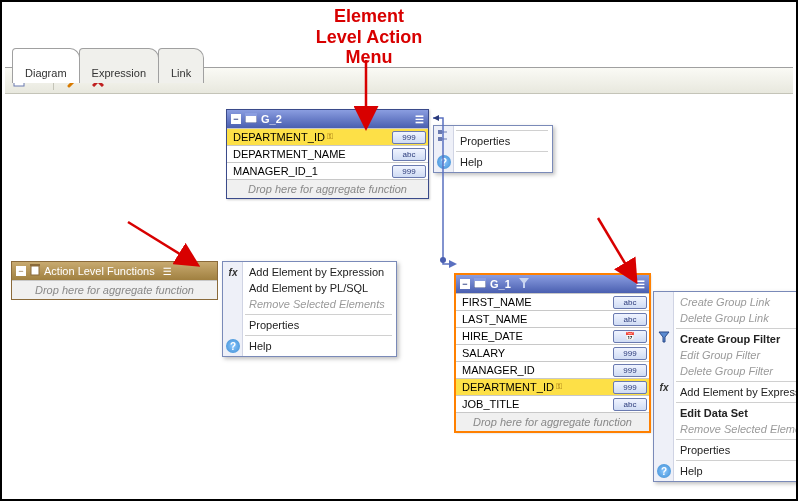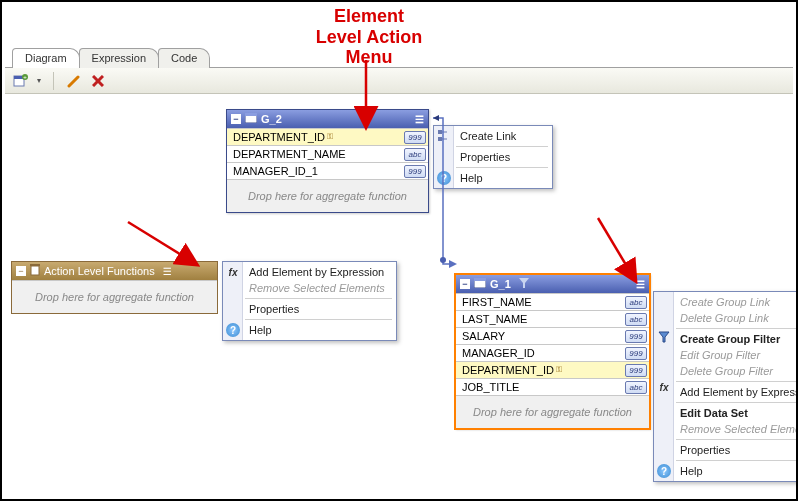--- a/index.html
+++ b/index.html
@@ -17,21 +17,21 @@
   
   .tab-strip {
     position: absolute;
     top: 46px;
     left: 10px;
     display: flex;
     gap: 0;
     z-index: 2;
   }
   .tab {
-    padding: 3px 12px 4px 12px;
+    padding: 18px 12px 4px 12px;
     background: #f0f0ec;
     border: 1px solid #a0a0a0;
     border-bottom: none;
     border-radius: 4px 10px 0 0;
     margin-right: -1px;
     color: #333;
     cursor: pointer;
   }
   .tab.active {
     background: #fff;
@@ -105,38 +105,37 @@
     width: 10px; height: 10px; display:inline-flex; align-items:center; justify-content:center;
     background: #fff; color: #3a4a8a; font-size: 9px; line-height: 1;
   }
   .row {
     display: flex; align-items: center;
     height: 17px;
     border-top: 1px solid #c8c8c8;
     padding: 0 2px 0 6px;
     background: #fff;
   }
-  .row.alt { background: #fef9c3; }
+  .row.alt { background: #fde047; }
   .row .key-badge {
     display:inline-block; font-size:8px;
     color:#8a5a00; margin-left:2px; vertical-align:super;
   }
   .row .sp { flex: 1; }
   .type-badge {
-    width: 22px; height: 13px;
+    width: 34px; height: 13px;
     border: 1px solid #6a7ab0;
     background: linear-gradient(#f0f4ff,#d0dcf4);
     color: #2a3a7a;
     font-size: 8px;
     display:inline-flex; align-items:center; justify-content:center;
     border-radius: 2px;
-    font-style: italic;
   }
   .agg-drop {
-    height: 33px;
+    height: 19px;
     border-top: 1px solid #c8c8c8;
     background: #f0f0f0;
     color: #888;
     font-style: italic;
     display:flex; align-items:center; justify-content:center;
   }
   
   .global-panel {
     position: absolute;
     border: 1px solid #8a6a3a;
@@ -210,21 +209,21 @@
 
 <div class="callout" style="top:4px; left:307px; width:120px;">Element<br>Level Action<br>Menu</div>
 
 <div class="callout" style="top:185px; left:64px; width:110px;">Global Level<br>Action Menu</div>
 
 <div class="callout" style="top:180px; left:544px; width:120px;">Group Level<br>Action Menu</div>
 
 <div class="tab-strip">
   <div class="tab active">Diagram</div>
   <div class="tab">Expression</div>
-  <div class="tab">Code</div>
+  <div class="tab">Link</div>
 </div>
 <div class="tab-underline"></div>
 
 <div class="toolbar">
   <span class="tool-icon">
     <svg width="16" height="16">
         <rect x="1" y="3" width="10" height="10" fill="#fff" stroke="#6a7ab0"></rect>
         <rect x="1" y="3" width="10" height="3" fill="#4a5fb0"></rect>
         <circle cx="12" cy="4" r="3" fill="#5a9a3a"></circle>
         <text x="12" y="6" font-size="6" fill="#fff" text-anchor="middle">+</text>
@@ -282,21 +281,20 @@
   <div class="menu" style="top:31px; left:428px; width:88px; padding-top:2px;">
     <div class="iconcol"></div>
     <div class="row-icon" style="top:3px;">
       <svg width="12" height="12">
           <rect x="0" y="0" width="4" height="4" fill="#6a7ab0"></rect>
           <rect x="0" y="7" width="4" height="4" fill="#6a7ab0"></rect>
           <line x1="4" y1="2" x2="9" y2="2" stroke="#6a7ab0"></line>
           <line x1="4" y1="9" x2="9" y2="9" stroke="#6a7ab0"></line>
         </svg>
     </div>
-    <div class="menu-item">Create Link</div>
     <div class="menu-sep"></div>
     <div class="menu-item">Properties</div>
     <div class="menu-sep"></div>
     <div class="menu-item">Help</div>
     <div class="help-icon">?</div>
   </div>
 
   <div class="global-panel" style="top:167px; left:6px; width:207px;">
     <div class="global-header">
       <span class="hicon">−</span>
@@ -310,20 +308,21 @@
       <span class="sp"></span>
       <span style="color:#fff;font-size:10px;">☰</span>
     </div>
     <div class="agg-drop">Drop here for aggregate function</div>
   </div>
 
   <div class="menu" style="top:167px; left:217px; width:175px; padding-top:2px;">
     <div class="iconcol"></div>
     <div class="row-icon" style="top:3px;color:#333;font-style:italic;">fx</div>
     <div class="menu-item">Add Element by Expression</div>
+    <div class="menu-item">Add Element by PL/SQL</div>
     <div class="menu-item disabled">Remove Selected Elements</div>
     <div class="menu-sep"></div>
     <div class="menu-item">Properties</div>
     <div class="menu-sep"></div>
     <div class="menu-item">Help</div>
     <div class="help-icon">?</div>
   </div>
 
   <div class="group-panel selected" style="top:180px; left:450px; width:195px;">
     <div class="group-header">
@@ -347,20 +346,25 @@
         <span>FIRST_NAME</span>
         <span class="sp"></span>
         <span class="type-badge">abc</span>
       </div>
     <div class="row">
         <span>LAST_NAME</span>
         <span class="sp"></span>
         <span class="type-badge">abc</span>
       </div>
     <div class="row">
+        <span>HIRE_DATE</span>
+        <span class="sp"></span>
+        <span class="type-badge">📅</span>
+      </div>
+    <div class="row">
         <span>SALARY</span>
         <span class="sp"></span>
         <span class="type-badge">999</span>
       </div>
     <div class="row">
         <span>MANAGER_ID</span>
         <span class="sp"></span>
         <span class="type-badge">999</span>
       </div>
     <div class="row alt">

